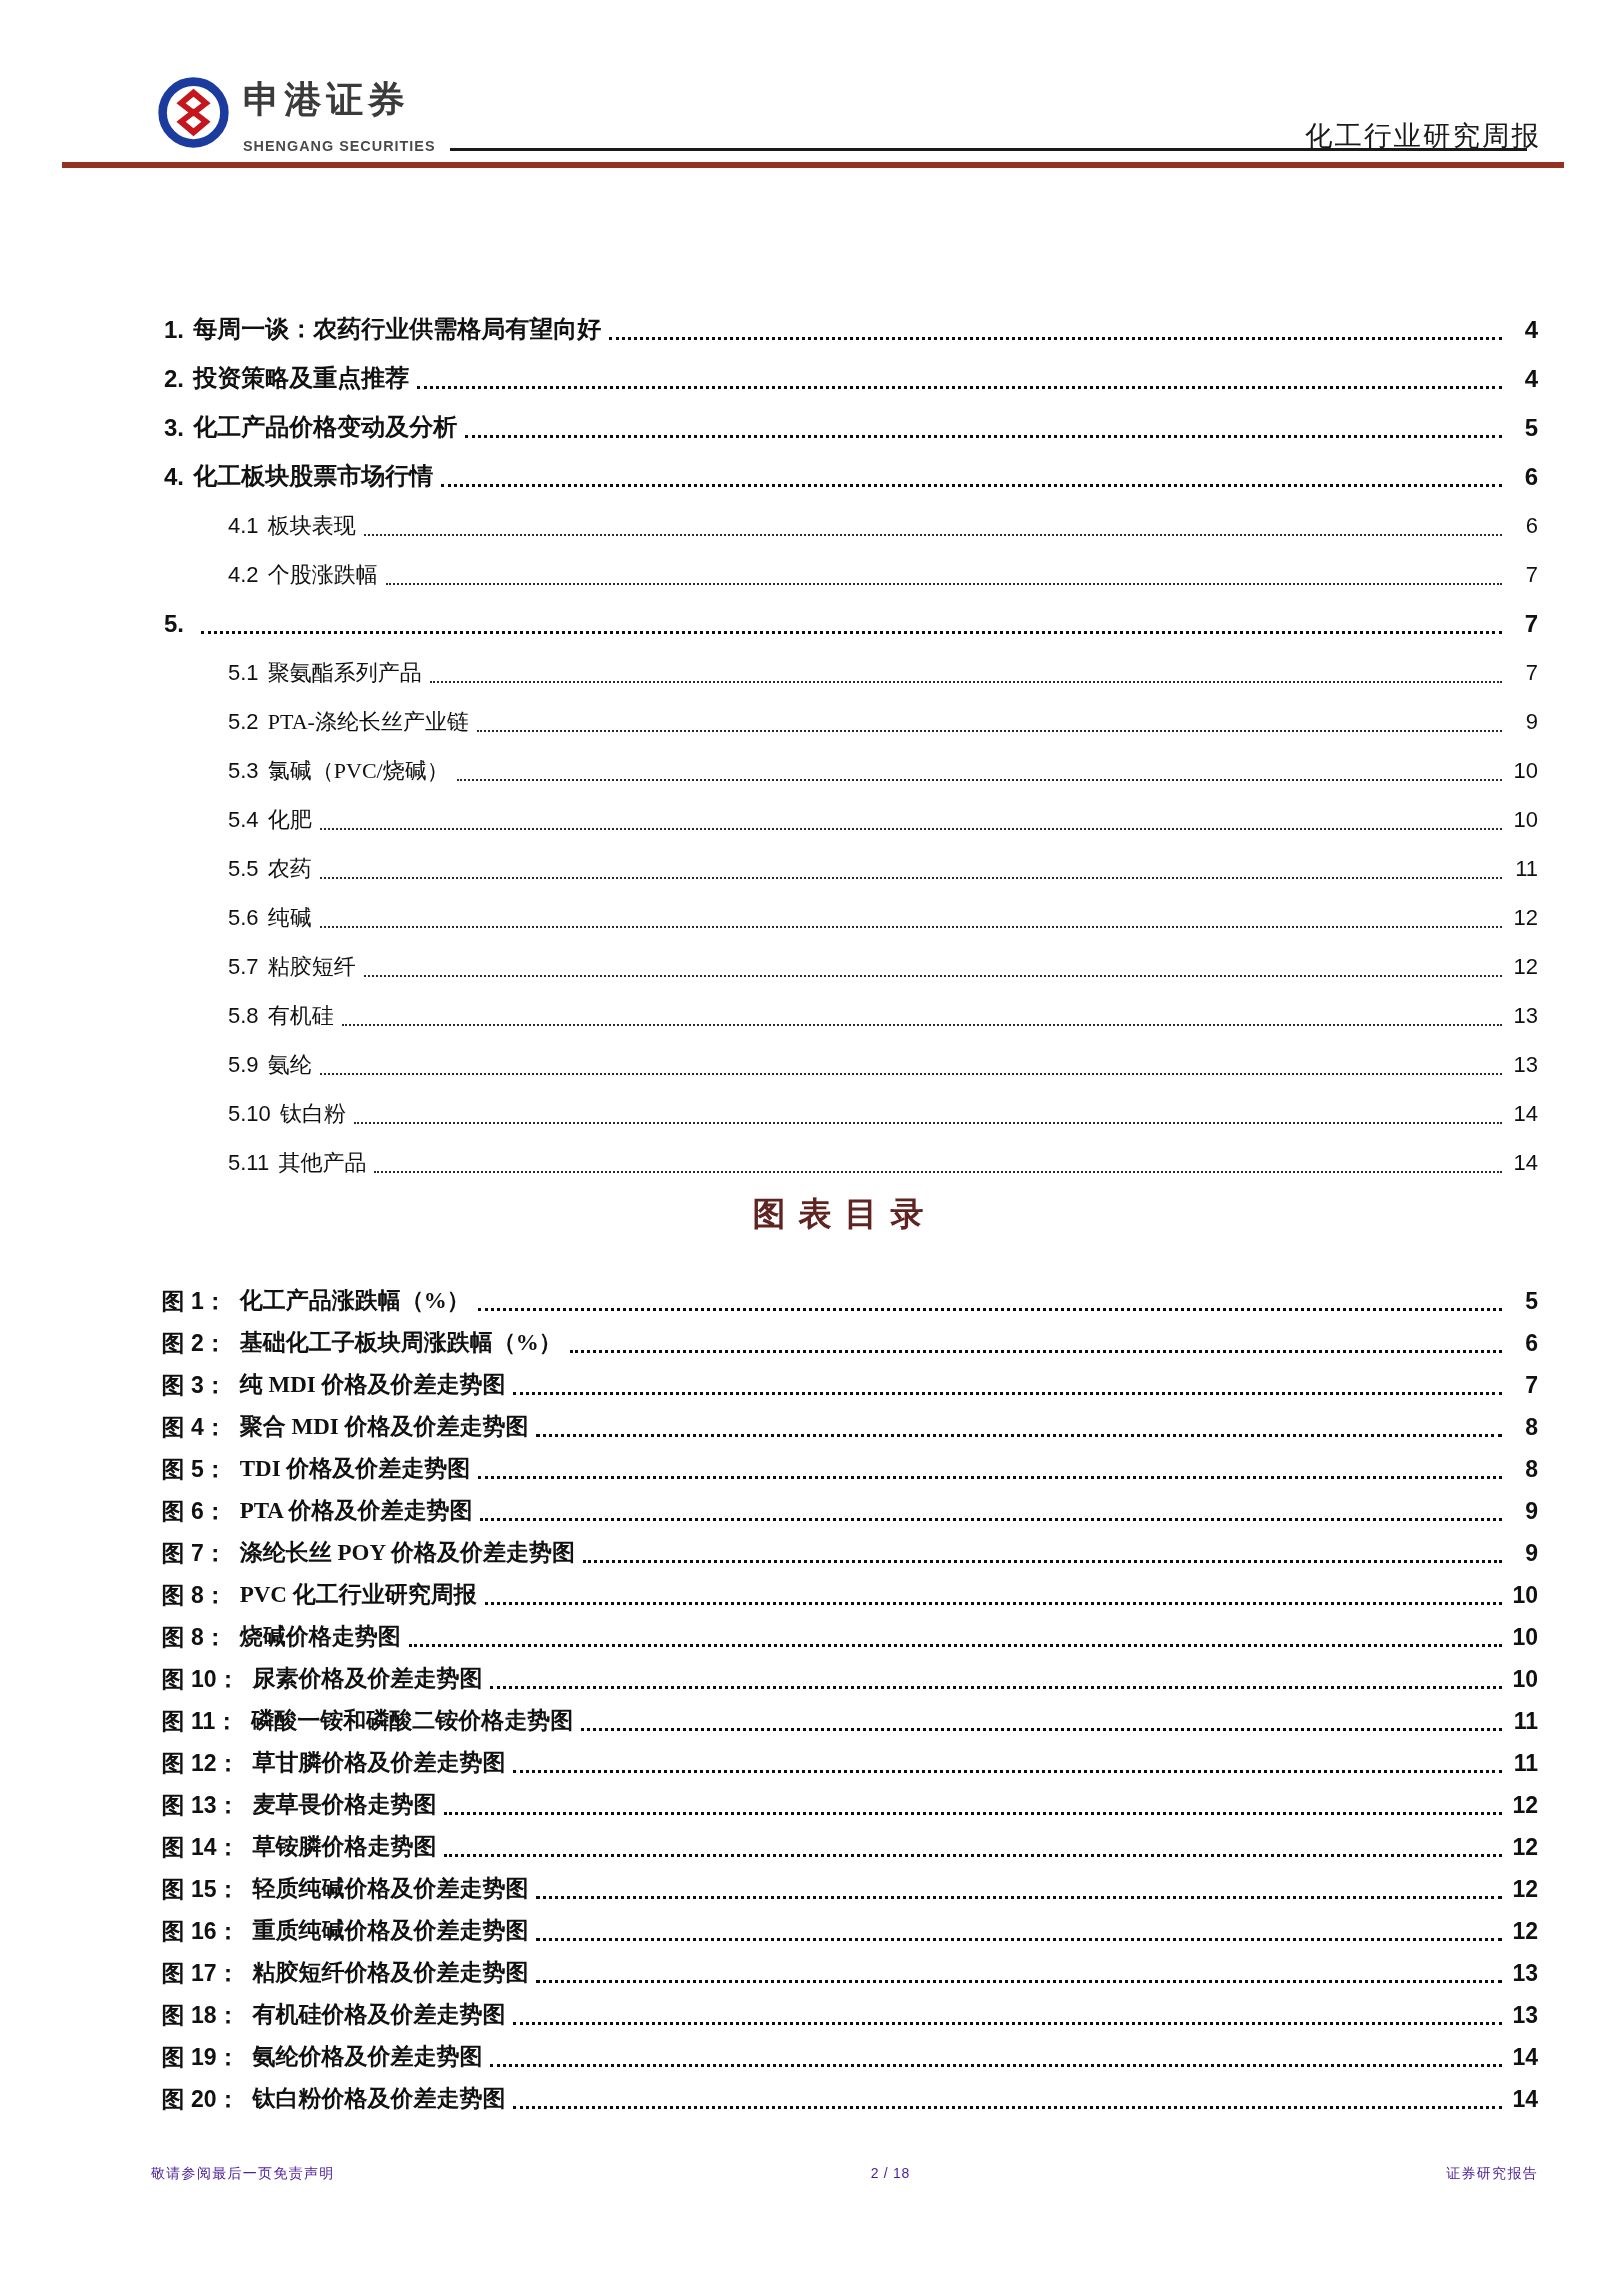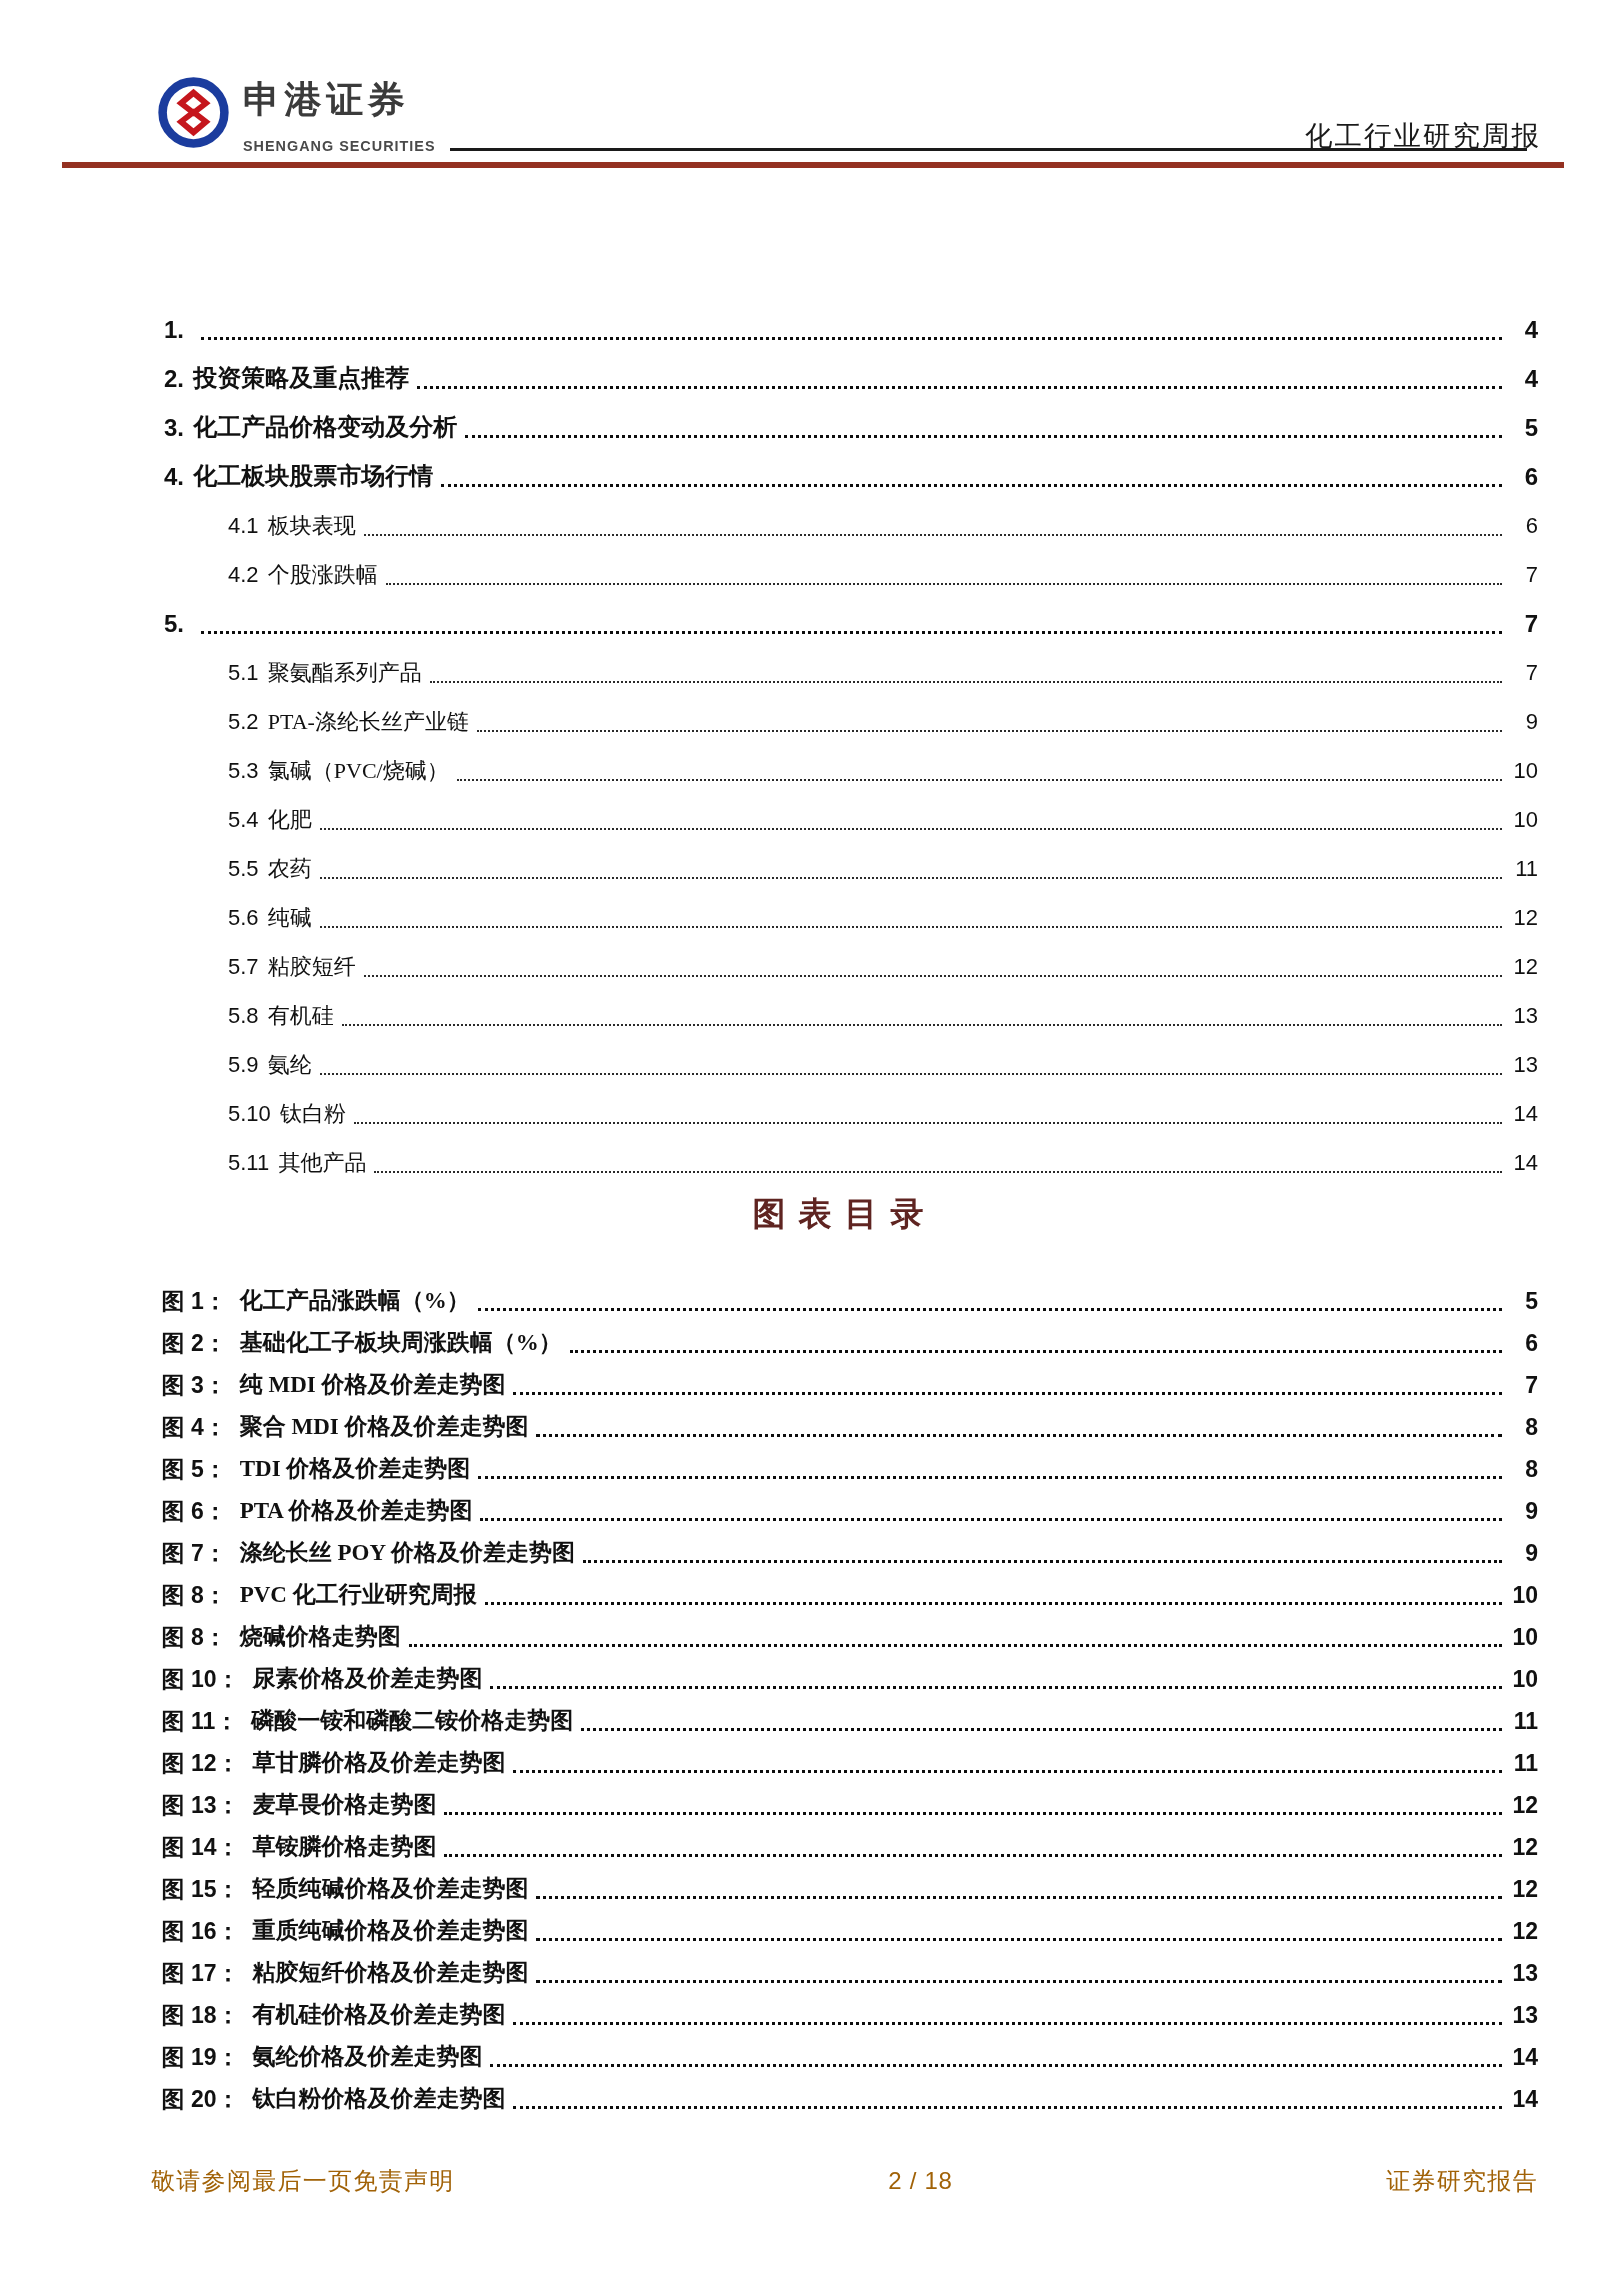--- a/index.html
+++ b/index.html
@@ -63,21 +63,21 @@
   .toc-figures .leader{height:17px;}
   .row.level-2 .leader{border-bottom-width:2.6px;border-bottom-color:#2a2a2a;}
   .pg{
     font-family:"Liberation Sans","DejaVu Sans",sans-serif;
     min-width:31px;text-align:right;
   }
   
   .footer{
     position:absolute;left:151px;top:2165px;width:1387px;
     display:flex;justify-content:space-between;align-items:baseline;
-    font-size:24px;color:#a16207;letter-spacing:1.3px;
+    font-size:14px;color:#4c1d95;letter-spacing:1.3px;
   }
   .footer .center{font-family:"Liberation Sans","DejaVu Sans",sans-serif;letter-spacing:0.7px;}
 </style>
 </head>
 <body>
 
 <div class="sheet">
 
   <div class="logo-mark">
     <svg viewBox="0 0 108 108" width="71" height="71">
@@ -93,20 +93,21 @@
     <div class="brand-en">SHENGANG SECURITIES</div>
   </div>
   <div class="header-right">化工行业研究周报</div>
   <div class="header-underline"></div>
   <div class="accent-rule" style="background: rgb(148, 49, 33);"></div>
 
   <div class="toc toc-contents">
 
       <div class="row level-1">
         <span class="num">1.</span>
+        <span class="txt">每周一谈：农药行业供需格局有望向好</span>
         <span class="leader"></span>
         <span class="pg">4</span>
       </div>
 
       <div class="row level-1">
         <span class="num">2.</span>
         <span class="txt">投资策略及重点推荐</span>
         <span class="leader"></span>
         <span class="pg">4</span>
       </div>

